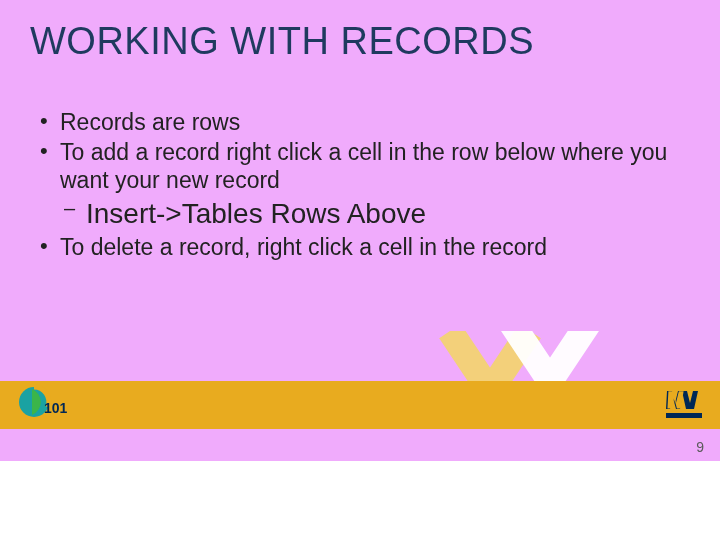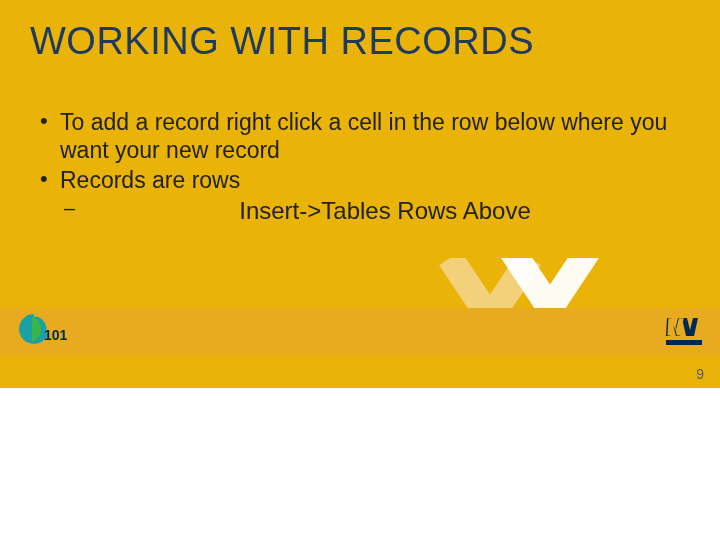--- a/index.html
+++ b/index.html
@@ -1,41 +1,42 @@
 <!DOCTYPE html>
 <html><head>
 <meta charset="utf-8">
 <style>
   * { margin: 0; padding: 0; box-sizing: border-box; }
   html, body { width: 720px; height: 540px; overflow: hidden; font-family: Arial, Helvetica, sans-serif; background: #fff; }
-  .slide { position: relative; width: 720px; height: 388px; background: #eab308; }
+  .slide { position: relative; width: 720px; height: 461px; background: #f0abfc; }
   .title { position: absolute; left: 30px; top: 20px; font-size: 38px; letter-spacing: 0.5px; color: #1f3a5f; font-weight: 400; }
   .content { position: absolute; left: 34px; top: 108px; width: 650px; color: #222; }
   .content ul { list-style: none; }
   .lvl1 { position: relative; padding-left: 26px; font-size: 23px; line-height: 1.22; margin-bottom: 2px; }
   .lvl1::before { content: "•"; position: absolute; left: 6px; top: 0; font-size: 22px; color: #222; }
-  .lvl2 { position: relative; padding-left: 52px; font-size: 24px; line-height: 1.25; margin-top: 2px; margin-bottom: 2px; text-align: center; }
+  .lvl2 { position: relative; padding-left: 52px; font-size: 28px; line-height: 1.25; margin-top: 2px; margin-bottom: 2px; }
   .lvl2::before { content: "–"; position: absolute; left: 30px; top: 0; font-size: 20px; color: #222; }
   .footer { position: absolute; left: 0; bottom: 32px; width: 720px; height: 48px; background: #e8ab1f; }
   .pagenum { position: absolute; right: 16px; bottom: 6px; font-size: 14px; color: #5a5a5a; }
   .logo-101 { position: absolute; left: 18px; bottom: 40px; width: 54px; height: 38px; }
   .wvu-logo { position: absolute; right: 18px; bottom: 42px; }
   .chevrons { position: absolute; right: 110px; bottom: 30px; width: 180px; height: 100px; pointer-events: none; }
 </style>
 </head>
 <body>
 
 <div class="slide">
   <h1 class="title">WORKING WITH RECORDS</h1>
 
   <div class="content">
     <ul>
+      <li class="lvl1">Records are rows</li>
       <li class="lvl1">To add a record right click a cell in the row below where you want your new record</li>
-      <li class="lvl1">Records are rows</li>
       <li class="lvl2">Insert-&gt;Tables Rows Above</li>
+      <li class="lvl1">To delete a record, right click a cell in the record</li>
     </ul>
   </div>
 
   <svg class="chevrons" viewBox="0 0 180 100">
     <path d="M 20 0 L 60 60 L 100 0" fill="none" stroke="#f3d07a" stroke-width="26"></path>
     <path d="M 80 -10 L 120 50 L 160 -10" fill="none" stroke="#ffffff" stroke-width="26" opacity="0.95"></path>
   </svg>
 
   <div class="footer"></div>
 

